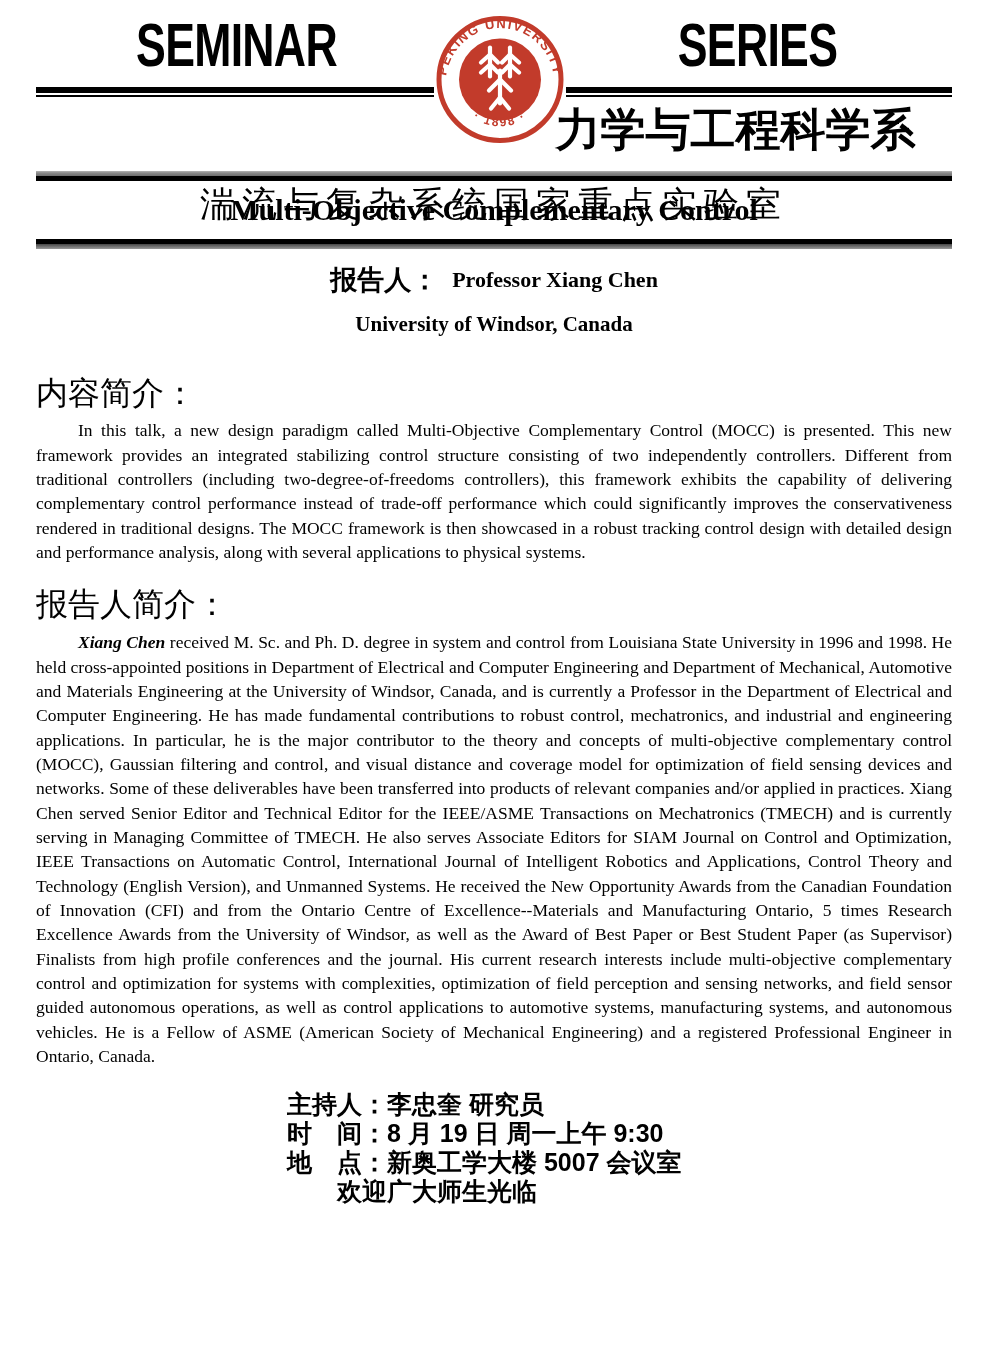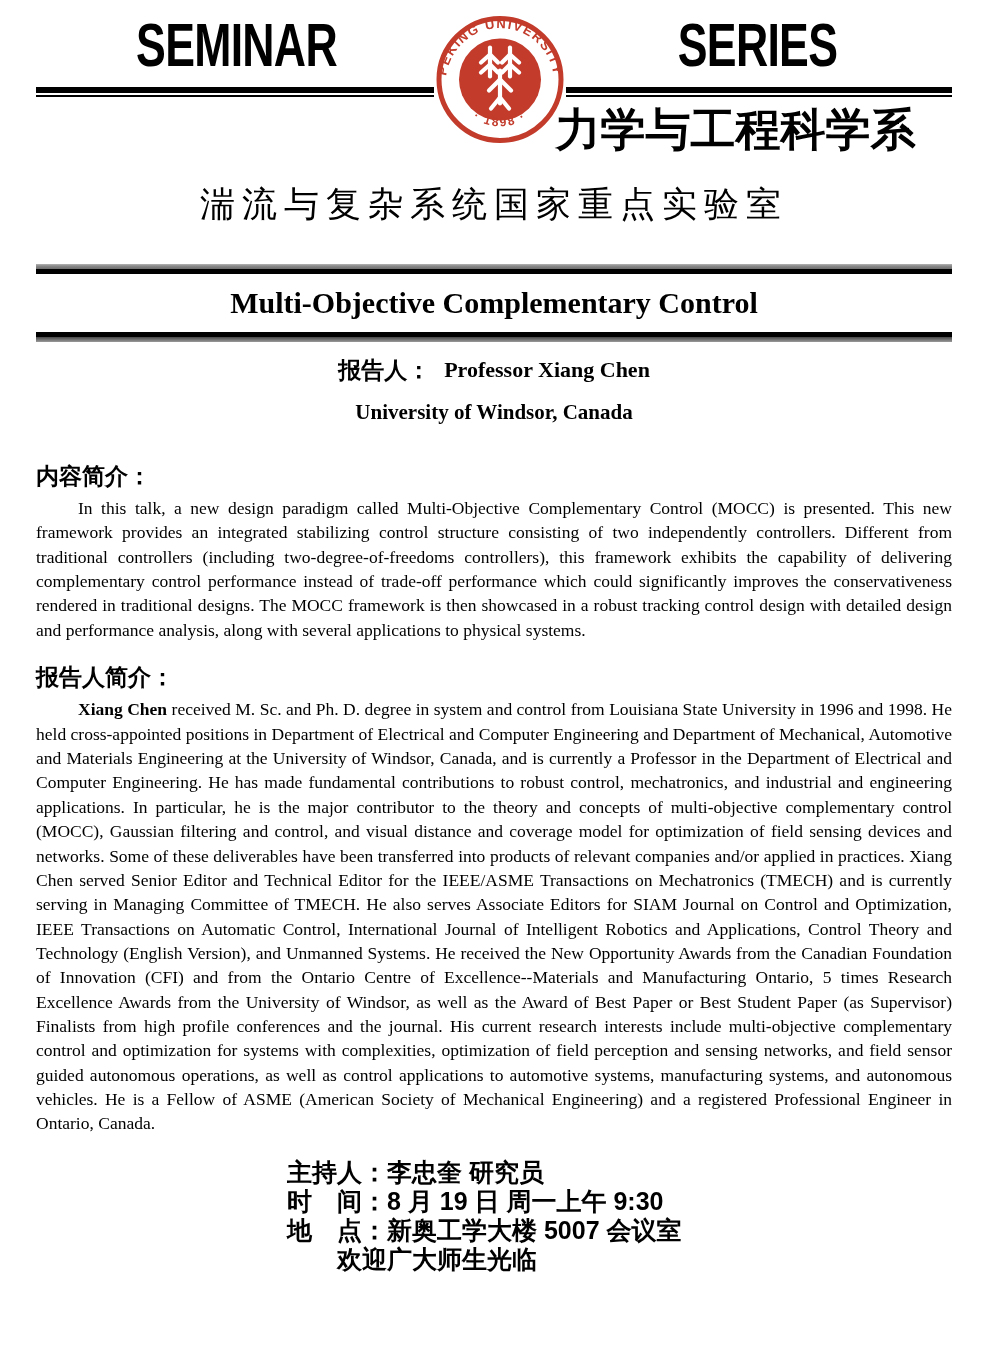--- a/index.html
+++ b/index.html
@@ -7,21 +7,21 @@
   body {
     width: 988px;
     height: 1362px;
     position: relative;
     font-family: "Liberation Serif", serif;
     color: #000;
     overflow: hidden;
   }
 
   
-  .header { position: relative; height: 264px; }
+  .header { position: relative; height: 171px; }
 
   .banner-word {
     position: absolute;
     top: 14px;
     text-align: center;
     font-family: "Liberation Sans", sans-serif;
     font-weight: 900;
     font-size: 62px;
     line-height: 1;
     transform: scaleX(0.72);
@@ -82,21 +82,21 @@
   .rule-under-title { margin-top: 8px; }
 
   .speaker-row {
     margin-top: 13px;
     text-align: center;
     white-space: nowrap;
   }
   .speaker-label {
     font-family: Liberation Mono, monospace;
     font-weight: bold;
-    font-size: 23px;
+    font-size: 27px;
     vertical-align: middle;
   }
   .speaker-name {
     font-family: "Liberation Serif", serif;
     font-weight: bold;
     font-size: 22px;
     vertical-align: middle;
     margin-left: 10px;
   }
   .affiliation {
@@ -104,35 +104,35 @@
     text-align: center;
     font-family: "Liberation Serif", serif;
     font-weight: bold;
     font-size: 21px;
   }
 
   
   .section { margin-left: 36px; margin-right: 36px; }
   .section-heading {
     font-family: "Liberation Sans", sans-serif;
-    font-weight: bold;
-    font-size: 23px;
+    font-weight: normal;
+    font-size: 32px;
     line-height: 1.15;
   }
   .abstract-heading { margin-top: 38px; }
   .bio-heading { margin-top: 22px; }
   .body-par {
     margin-top: 7px;
     font-family: "Liberation Serif", serif;
     font-size: 17.5px;
     line-height: 24.35px;
     text-align: justify;
     text-indent: 42px;
   }
-  .bold-lead { font-weight: bold; }
+  .bold-lead { font-weight: bold; font-style: italic; }
 
   
   .footer {
     margin-top: 22px;
     margin-left: 287px;
     font-family: "Liberation Sans", sans-serif;
     font-weight: bold;
     font-size: 25px;
     line-height: 29px;
     white-space: nowrap;

